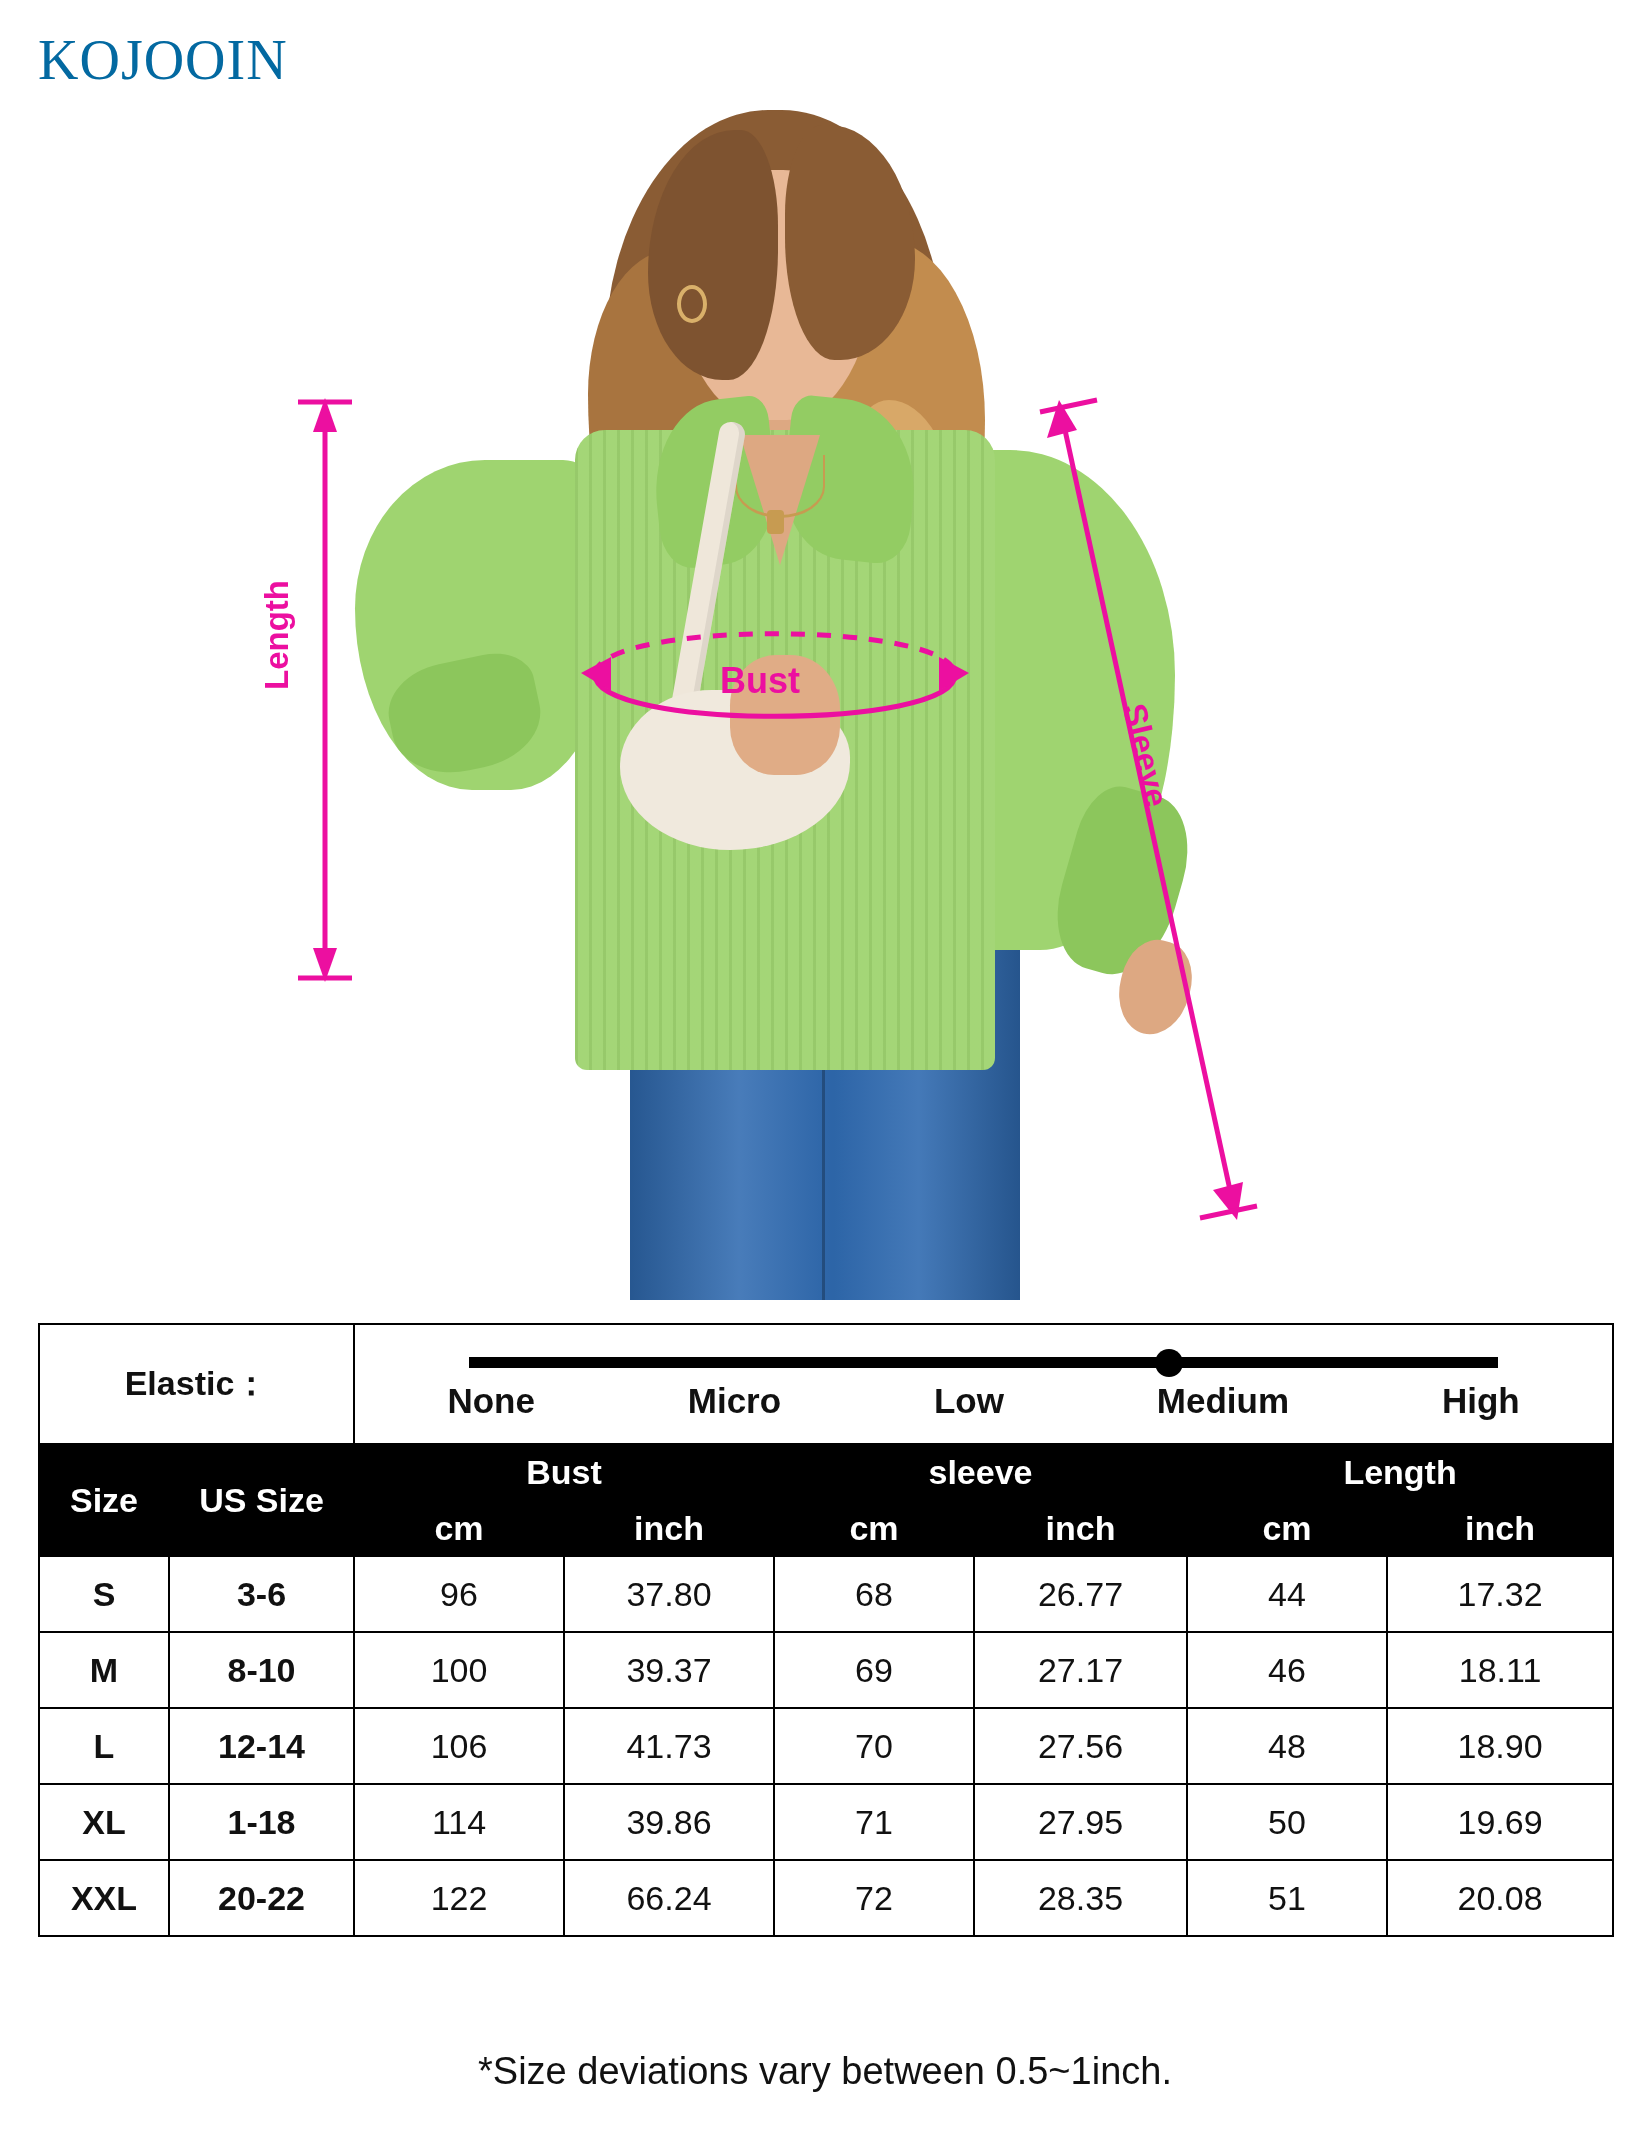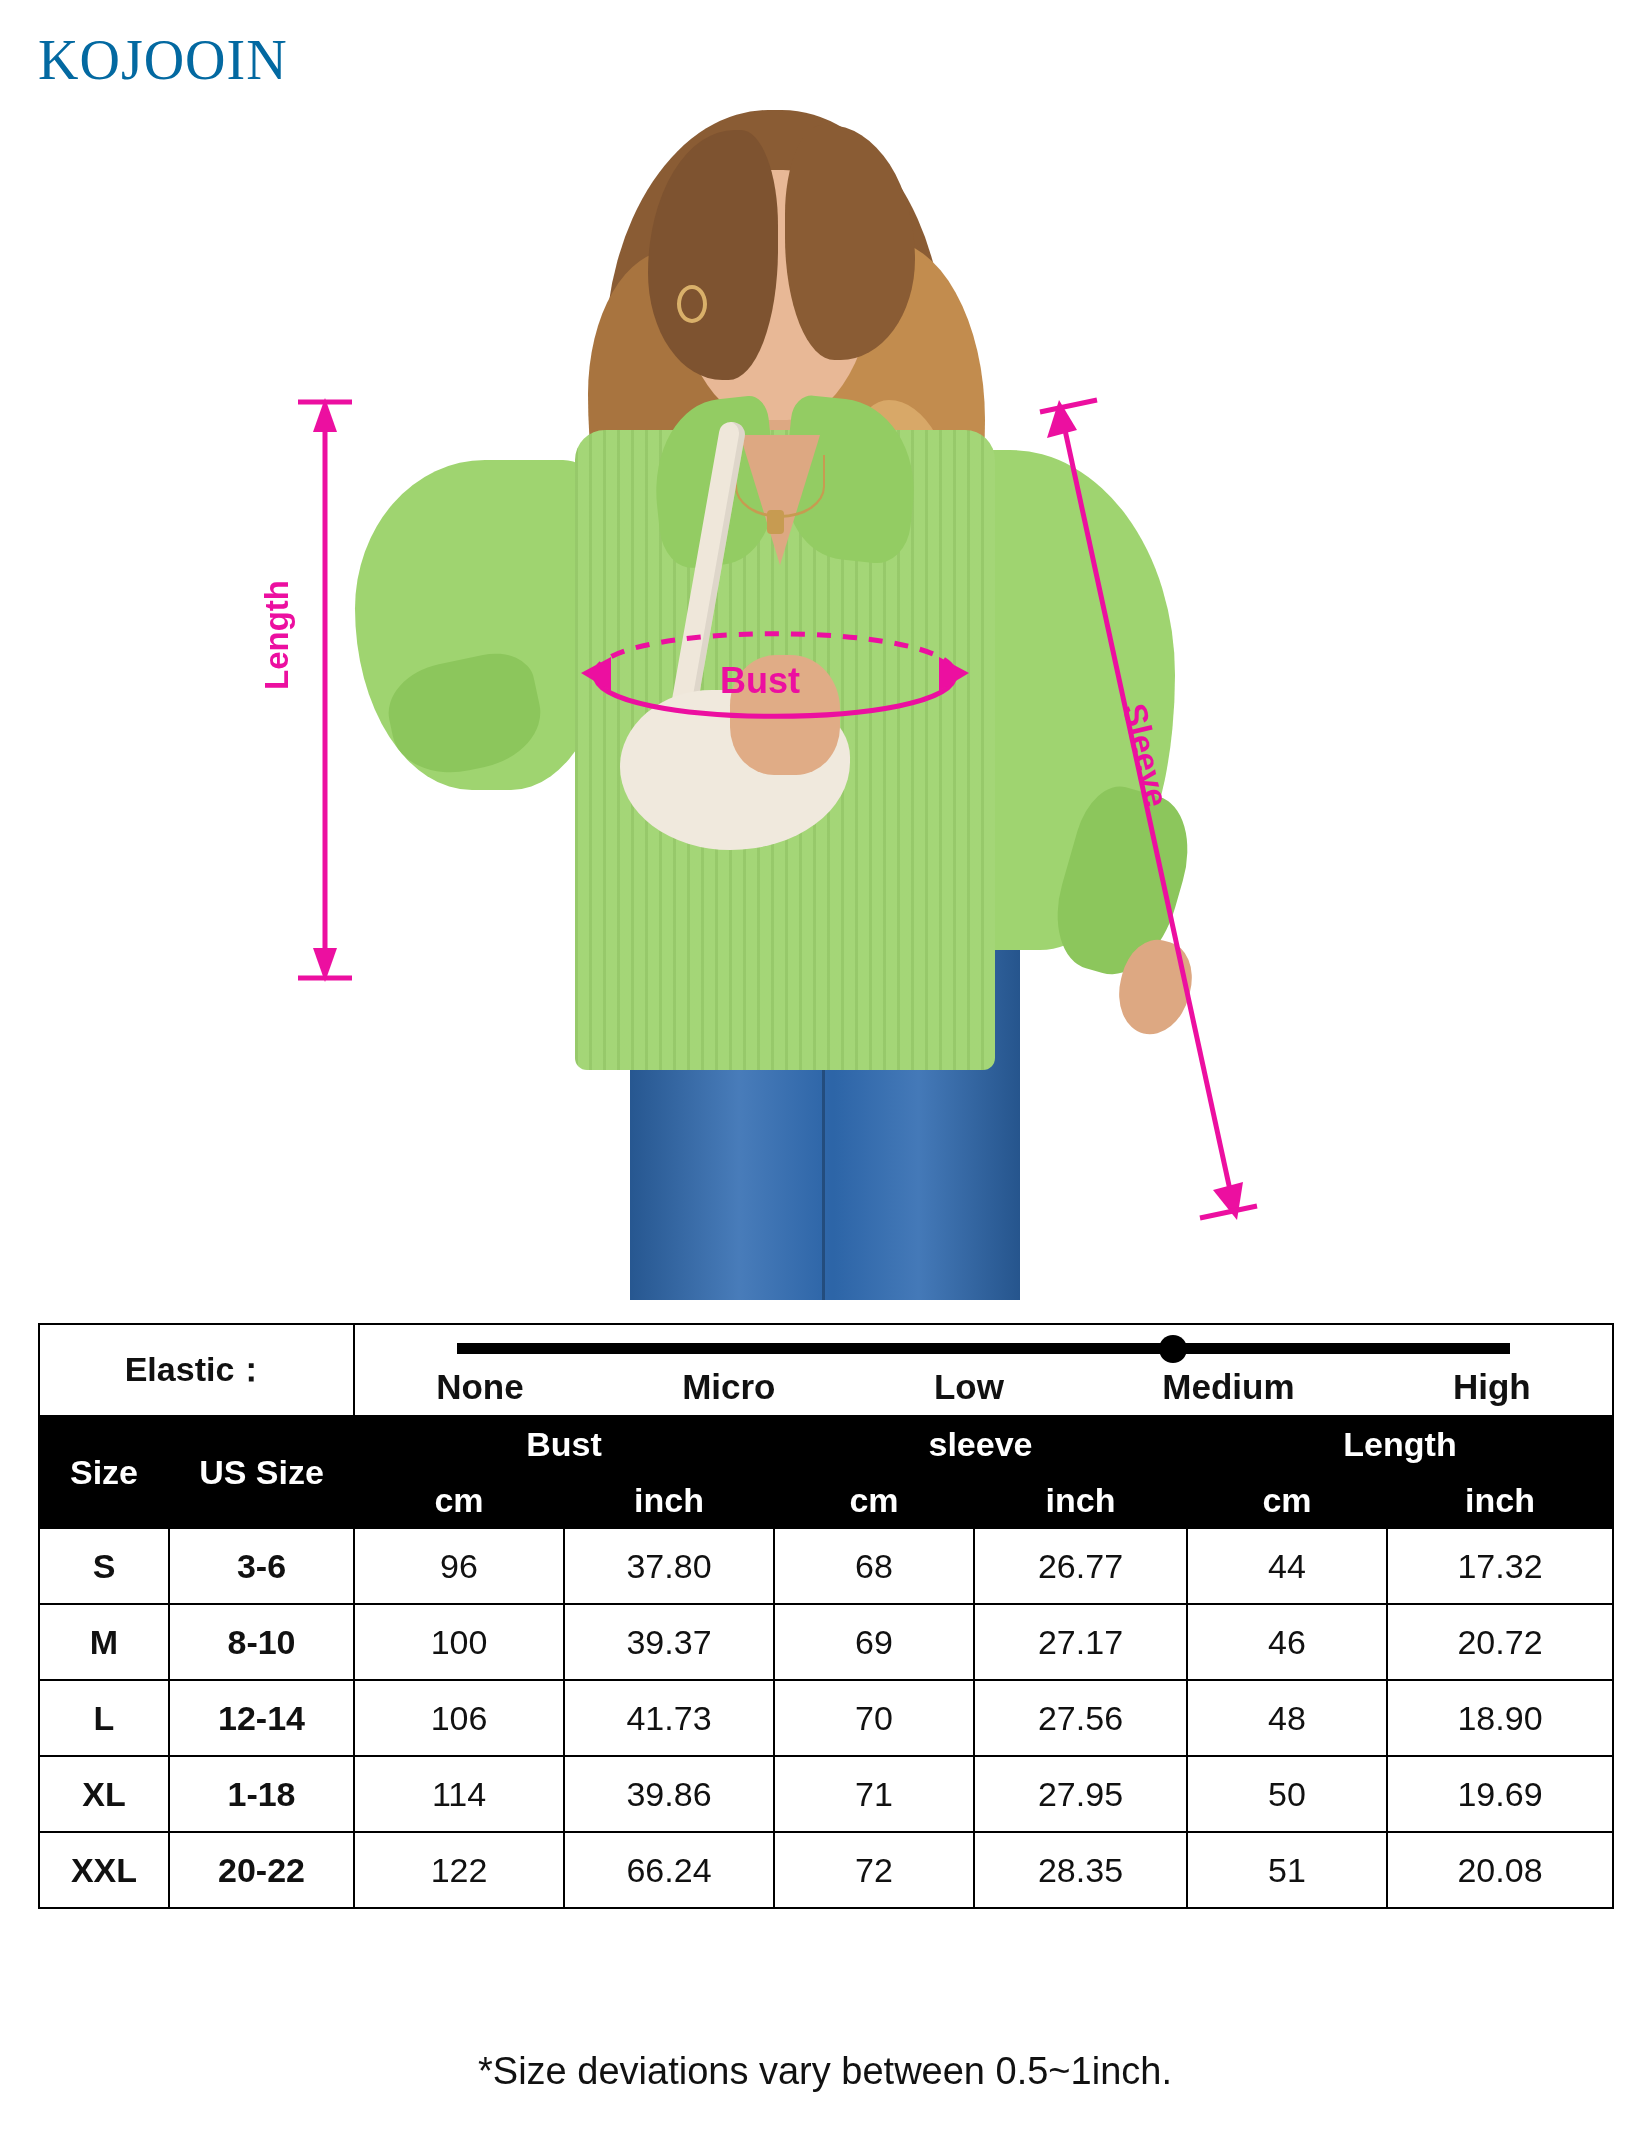--- a/index.html
+++ b/index.html
@@ -370,21 +370,21 @@
     font-weight: bold;
     font-size: 34px;
     height: 52px;
   }
   .elastic-cell {
     font-size: 36px;
     font-weight: bold;
     height: 86px;
   }
   .elastic-scale-cell {
-    padding: 2px;
+    padding: 16px;
     position: relative;
     height: 86px;
   }
   .scale-wrap {
     position: relative;
     width: 100%;
     height: 86px;
   }
   .scale-bar {
     position: absolute;
@@ -553,21 +553,21 @@
       <td class="row-cell">17.32</td>
     </tr>
     <tr>
       <td class="row-cell size-col">M</td>
       <td class="row-cell us-col">8-10</td>
       <td class="row-cell">100</td>
       <td class="row-cell">39.37</td>
       <td class="row-cell">69</td>
       <td class="row-cell">27.17</td>
       <td class="row-cell">46</td>
-      <td class="row-cell">20.72</td>
+      <td class="row-cell">18.11</td>
     </tr>
     <tr>
       <td class="row-cell size-col">L</td>
       <td class="row-cell us-col">12-14</td>
       <td class="row-cell">106</td>
       <td class="row-cell">41.73</td>
       <td class="row-cell">70</td>
       <td class="row-cell">27.56</td>
       <td class="row-cell">48</td>
       <td class="row-cell">18.90</td>

